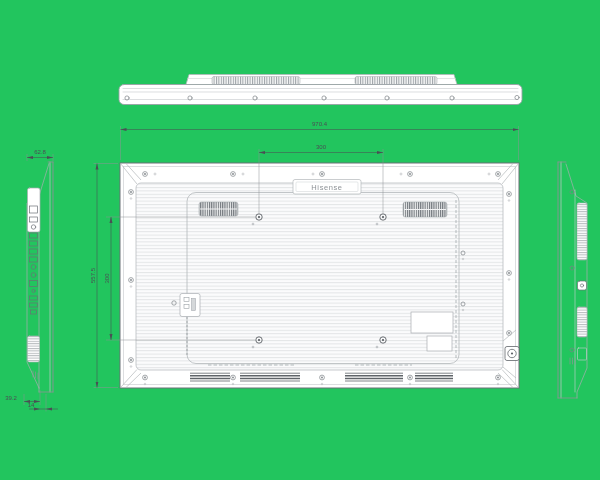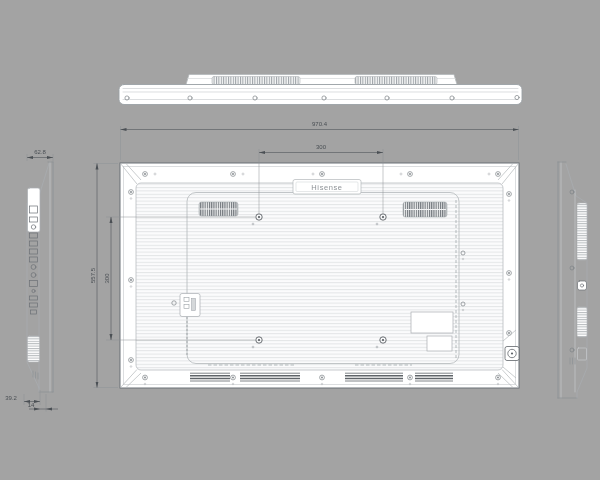--- a/index.html
+++ b/index.html
@@ -1,19 +1,19 @@
 <!DOCTYPE html>
 <html><head>
 <meta charset="utf-8">
 <style>
   html,body{margin:0;padding:0;background:#ffffff;}
   .page{
     position:relative;
     width:600px;height:480px;
-    background:#a3a3a3;
+    background:#22c55e;
     font-family:"Liberation Sans", sans-serif;
     overflow:hidden;
   }
   svg text{
     font-family:"Liberation Sans", sans-serif;
     fill:#4a4f54;
   }
   .dim{font-size:6px;}
   .logo-text{font-size:7.5px; fill:#8d9296; letter-spacing:.6px;}
 </style>

